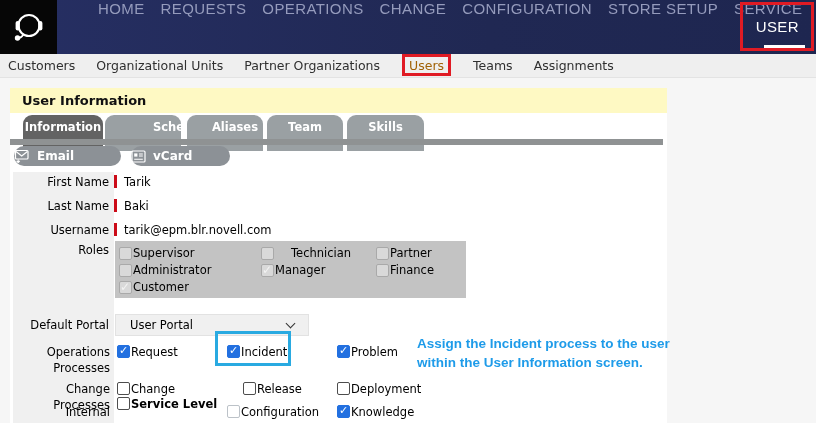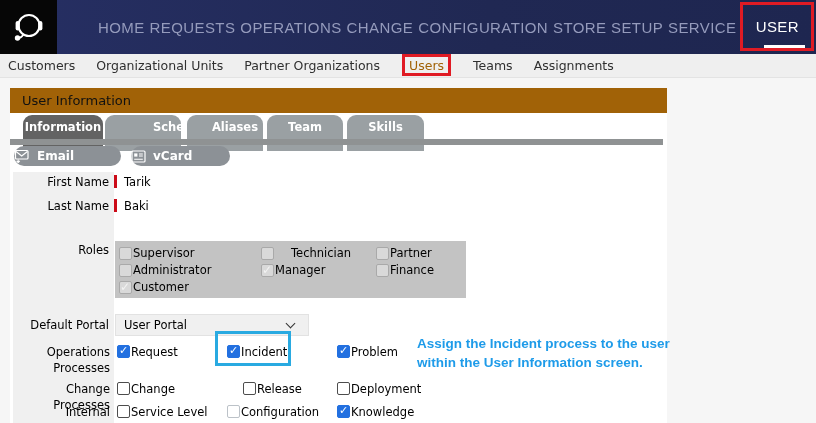--- a/index.html
+++ b/index.html
@@ -5,41 +5,41 @@
   * { margin:0; padding:0; box-sizing:border-box; }
   body { background:#f7f7f7; font-family:"DejaVu Sans",sans-serif; }
   #screen { position:relative; width:816px; height:423px; background:#f6f6f6; overflow:hidden; }
 
   
   .topnav { position:absolute; left:0; top:0; width:816px; height:54px;
             background:linear-gradient(90deg,#262f63,#202853 60%,#1e2650);
             font-family:"Liberation Sans",sans-serif; }
   .logo-box { position:absolute; left:0; top:0; width:57px; height:54px; background:#060606;
               display:flex; align-items:center; justify-content:center; }
-  .nav-items { position:absolute; left:98px; top:0; height:54px; display:flex; gap:5px; align-items:center; }
+  .nav-items { position:absolute; left:98px; top:0; height:54px; display:flex; gap:16px; align-items:flex-start; }
   .nav-item { color:#959bbc; font-size:15px; letter-spacing:.4px; white-space:nowrap; cursor:pointer; }
   .nav-user { position:absolute; right:17px; top:0; height:54px; line-height:54px; color:#ffffff;
               font-size:15px; letter-spacing:.4px; cursor:pointer; }
   .nav-user .underline { position:absolute; left:8px; right:-6px; bottom:4px; height:5px; background:#fff; }
   .nav-user .red-box { position:absolute; left:-16px; right:-15px; top:2px; bottom:3px;
                        border:3px solid #e01b24; pointer-events:none; }
 
   
   .subnav { position:absolute; left:0; top:54px; width:816px; height:24px; background:#efefef;
             border-bottom:1px solid #e3e3e3; display:flex; align-items:center; gap:21px; padding-left:8px;
             font-size:12.5px; color:#2f2f2f; }
   .subnav-item { white-space:nowrap; cursor:pointer; }
   .subnav-active { color:#a16207; position:relative; margin:0 8px; }
   .subnav-active .red-box { position:absolute; left:-7px; right:-7px; top:-4px; bottom:-3px;
                             border:3px solid #e01b24; pointer-events:none; }
 
   
   .panel { position:absolute; left:10px; top:88px; width:657px; height:335px; background:#ffffff; }
-  .title-strip { position:absolute; left:0; top:0; width:657px; height:25px; background:#a16207;
-                 line-height:25px; padding-left:12px; font-size:13px; font-weight:normal; color:#111; }
+  .title-strip { position:absolute; left:0; top:0; width:657px; height:25px; background:#fef9c3;
+                 line-height:25px; padding-left:12px; font-size:13px; font-weight:bold; color:#111; }
 
   .tab { position:absolute; top:27px; height:36px; border-radius:9px 9px 0 0; background:#9aa0a3;
          color:#fff; font-size:11.5px; font-weight:bold; text-align:center; line-height:25px; cursor:pointer; }
   .tab-active { background:#636363; }
   .tab-bar { position:absolute; left:0; top:51px; width:653px; height:6px; background:#8f9293; }
 
   .pill-btn { position:absolute; top:58px; height:20px; border-radius:10px; background:#8c9196; border:none;
               color:#fff; font-size:12px; font-weight:bold; display:flex; align-items:center;
               justify-content:flex-start; gap:7px; cursor:pointer; font-family:"DejaVu Sans",sans-serif; }
 
@@ -51,21 +51,21 @@
   .field-value { position:absolute; left:114px; }
 
   .roles-box { position:absolute; left:105px; top:153px; width:351px; height:57px; background:#c3c3c3; }
   .role-opt { position:absolute; display:flex; align-items:center; height:14px; }
   .cb-role { width:13px; height:13px; background:#d9d9d9; border:1px solid #a9a9a9; border-radius:2px;
              position:relative; flex:0 0 13px; cursor:pointer; }
   .cb-role .mark { position:absolute; left:0px; top:-2px; color:#f3f3f3; font-size:12px; font-weight:bold; }
   .opt-label { font-size:11.5px; color:#000; padding-left:1px; white-space:nowrap; }
 
   .select-box { position:absolute; left:105px; top:226px; width:194px; height:22px; background:#f0f0f0;
-                border:1px solid #e2e2e2; font-size:11.5px; color:#000; line-height:20px; padding-left:8px;
+                border:1px solid #e2e2e2; font-size:11.5px; color:#000; line-height:20px; padding-left:14px;
                 cursor:pointer; }
   .chevron { position:absolute; right:14px; top:5px; width:7px; height:7px;
              border-right:1.6px solid #333; border-bottom:1.6px solid #333; transform:rotate(45deg); }
 
   .proc-label { position:absolute; left:4px; width:96px; text-align:right; font-size:11.5px; color:#000;
                 line-height:16px; }
   .proc-opt { position:absolute; display:flex; align-items:center; height:15px; }
   .cb { width:13px; height:13px; background:#fff; border:1px solid #4d4d4d; border-radius:2px;
         position:relative; flex:0 0 13px; cursor:pointer; }
   .cb.checked { background:#2270e0; border-color:#2270e0; }
@@ -155,20 +155,25 @@
     <div class="field-row" style="top:87px;">
       <span class="field-label">First Name</span>
       <span class="req-bar"></span>
       <span class="field-value">Tarik</span>
     </div>
     <div class="field-row" style="top:111px;">
       <span class="field-label">Last Name</span>
       <span class="req-bar"></span>
       <span class="field-value">Baki</span>
     </div>
+    <div class="field-row" style="top:135px;">
+      <span class="field-label">Username</span>
+      <span class="req-bar"></span>
+      <span class="field-value">tarik@epm.blr.novell.com</span>
+    </div>
 
     <div class="field-row" style="top:155px;">
       <span class="field-label">Roles</span>
     </div>
     <div class="roles-box">
       <div class="role-opt" style="left:4px;top:5px;">
         <span class="cb-role"></span>
         <span class="opt-label">Supervisor</span>
       </div>
       <div class="role-opt" style="left:146px;top:5px;gap:16px;">
@@ -238,21 +243,21 @@
     <div class="proc-opt" style="left:217px;top:293px;padding-left:16px;">
       <span class="cb"></span>
       <span class="opt-label">Release</span>
     </div>
     <div class="proc-opt" style="left:327px;top:293px;">
       <span class="cb"></span>
       <span class="opt-label">Deployment</span>
     </div>
 
     <div class="proc-label" style="top:316px;">Internal Processes</div>
-    <div class="proc-opt" style="left:107px;top:316px;">
+    <div class="proc-opt" style="left:107px;top:308px;font-weight:bold;">
       <span class="cb"></span>
       <span class="opt-label">Service Level</span>
     </div>
     <div class="proc-opt" style="left:217px;top:316px;">
       <span class="cb disabled"></span>
       <span class="opt-label">Configuration</span>
     </div>
     <div class="proc-opt" style="left:327px;top:316px;">
       <span class="cb checked">
           <span class="mark">✓</span>

